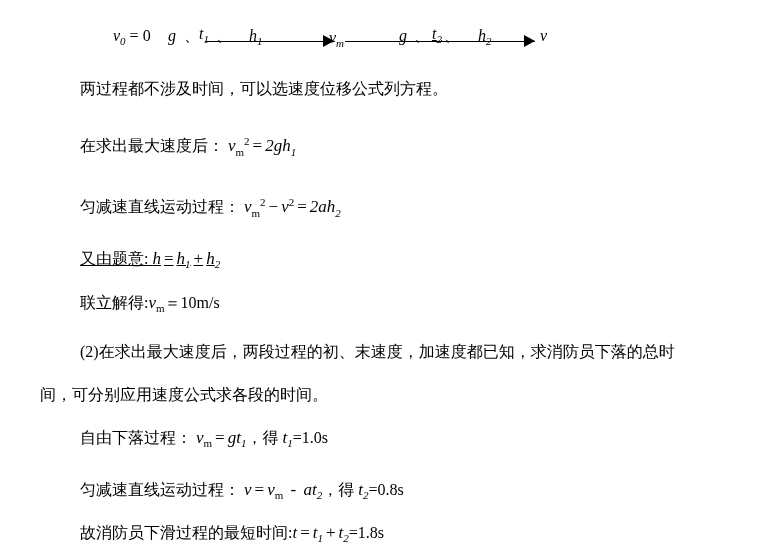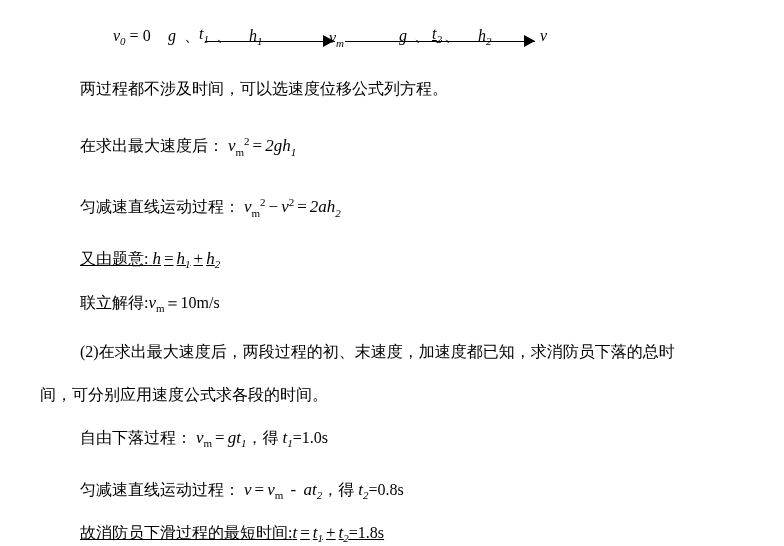--- a/index.html
+++ b/index.html
@@ -121,16 +121,16 @@
   <div id="body-lines">
       <div class="line" style="left: 80px; top: 80px;"><span>两过程都不涉及时间，可以选速度位移公式列方程。</span></div>
       <div class="line" style="left: 80px; top: 135px;"><span>在求出最大速度后：</span><span> </span><span class="math">v</span><span class="msub">m</span><span class="sup">2</span><span class="math op">=</span><span class="math rm">2</span><span class="math">gh</span><span class="msubi">1</span></div>
       <div class="line" style="left: 80px; top: 196px; text-align: right;"><span>匀减速直线运动过程：</span><span> </span><span class="math">v</span><span class="msub">m</span><span class="sup">2</span><span class="math op">−</span><span class="math">v</span><span class="sup">2</span><span class="math op">=</span><span class="math rm">2</span><span class="math">ah</span><span class="msubi">2</span></div>
       <div class="line" style="left: 80px; top: 250px; text-decoration: underline;"><span>又由题意:</span><span> </span><span class="math">h</span><span class="math op">=</span><span class="math">h</span><span class="msubi">1</span><span class="math op">+</span><span class="math">h</span><span class="msubi">2</span></div>
       <div class="line" style="left: 80px; top: 294px;"><span>联立解得:</span><span class="math">v</span><span class="msub">m</span><span>＝10m/s</span></div>
       <div class="line" style="left: 80px; top: 343px;"><span>(2)在求出最大速度后，两段过程的初、末速度，加速度都已知，求消防员下落的总时</span></div>
       <div class="line" style="left: 40px; top: 386px;"><span>间，可分别应用速度公式求各段的时间。</span></div>
       <div class="line" style="left: 80px; top: 429px;"><span>自由下落过程：</span><span> </span><span class="math">v</span><span class="msub">m</span><span class="math op">=</span><span class="math">gt</span><span class="msubi">1</span><span>，得 </span><span class="math">t</span><span class="msubi">1</span><span>=1.0s</span></div>
       <div class="line" style="left: 80px; top: 481px;"><span>匀减速直线运动过程：</span><span>  </span><span class="math">v</span><span class="math op">=</span><span class="math">v</span><span class="msub">m</span><span class="math op"> - </span><span class="math">at</span><span class="msubi">2</span><span>，得 </span><span class="math">t</span><span class="msubi">2</span><span>=0.8s</span></div>
-      <div class="line" style="left: 80px; top: 524px; text-decoration: underline;"><span>故消防员下滑过程的最短时间:</span><span class="math">t</span><span class="math op">=</span><span class="math">t</span><span class="msubi">1</span><span class="math op">+</span><span class="math">t</span><span class="msubi">2</span><span>=1.8s</span></div>
+      <div class="line" style="left: 80px; top: 524px;"><span>故消防员下滑过程的最短时间:</span><span class="math">t</span><span class="math op">=</span><span class="math">t</span><span class="msubi">1</span><span class="math op">+</span><span class="math">t</span><span class="msubi">2</span><span>=1.8s</span></div>
     </div>
 
 </div>
 
 </body></html>

